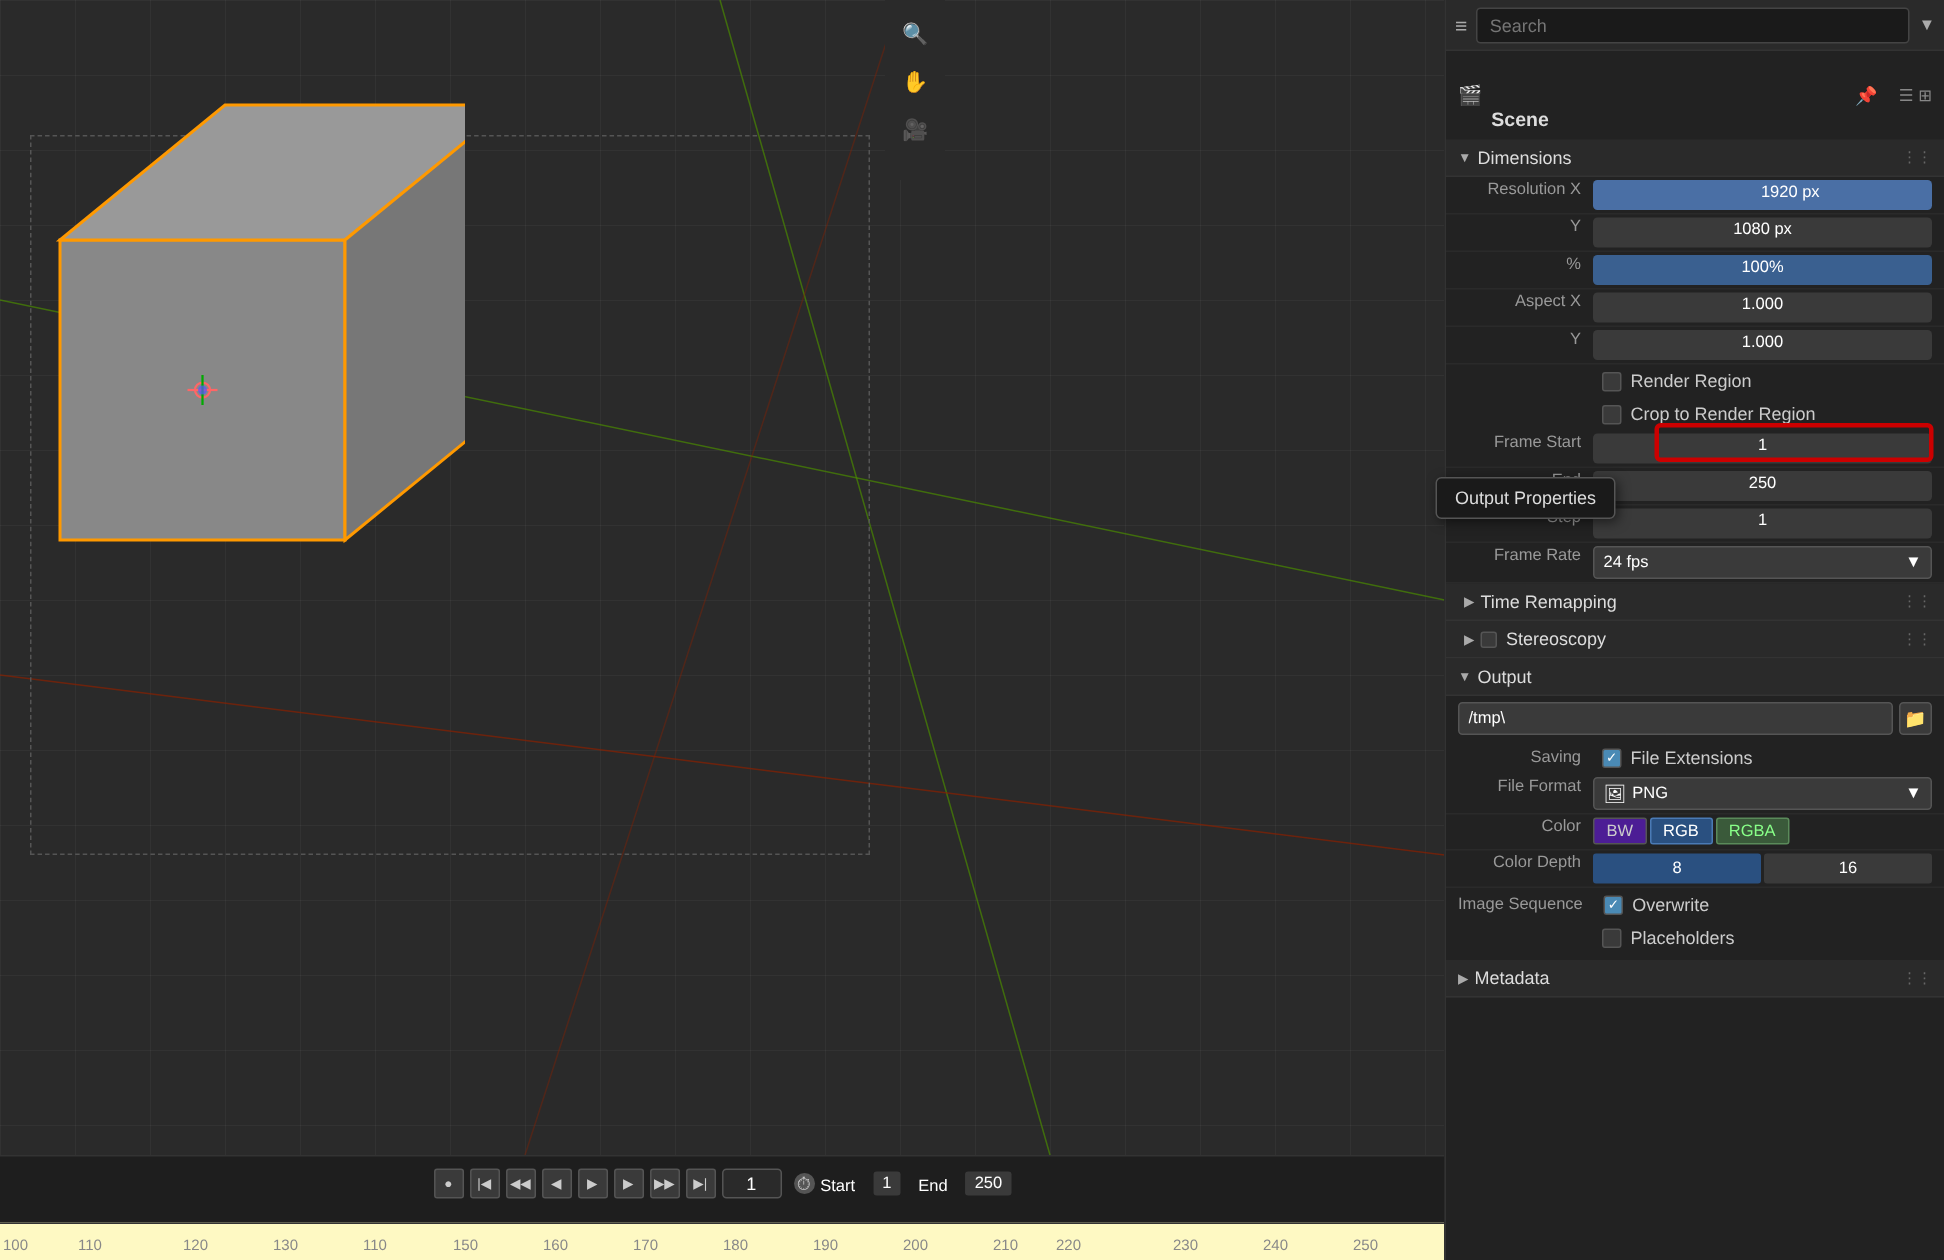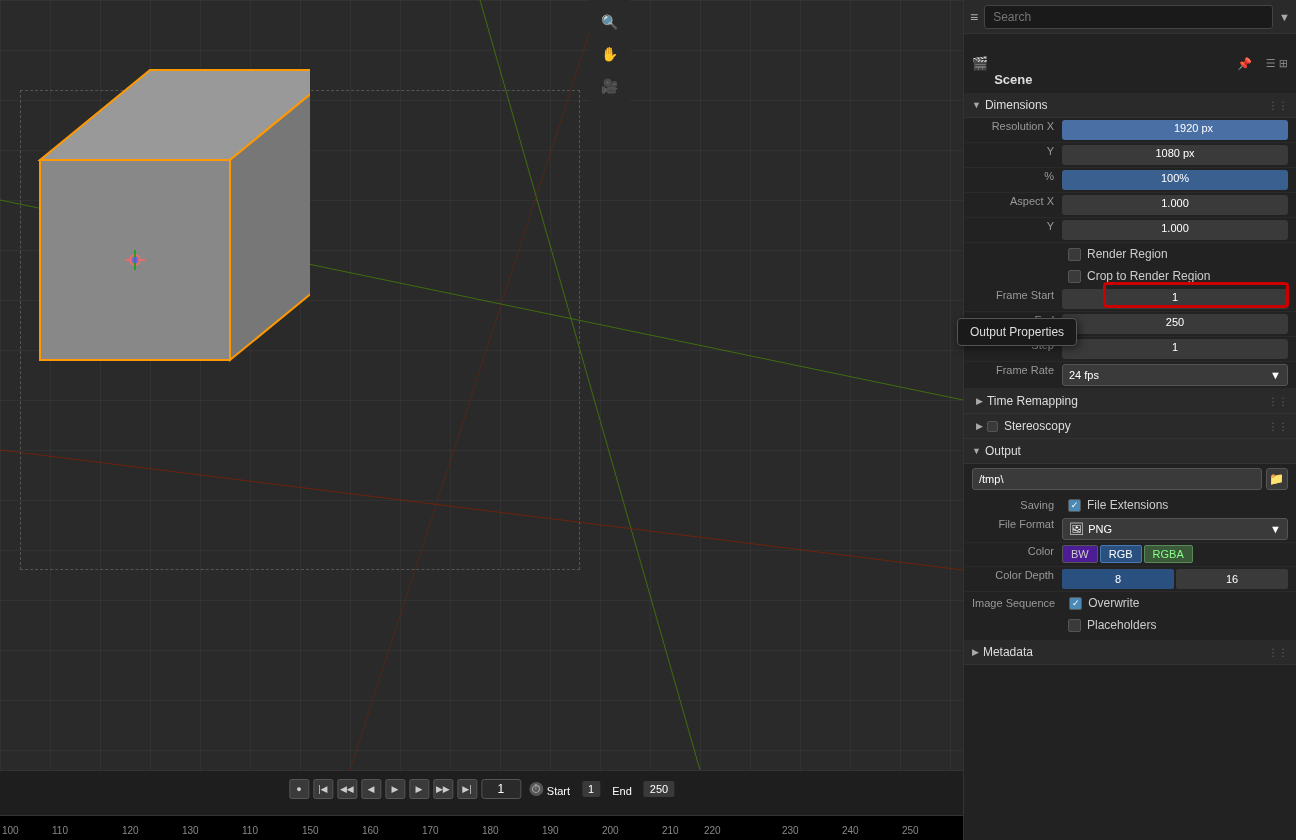--- a/index.html
+++ b/index.html
@@ -88,21 +88,21 @@
       height: 70px;
       background: #1e1e1e;
       border-top: 1px solid #333;
     }
 
     .timeline-ruler {
       position: absolute;
       bottom: 0; left: 0;
       width: 100%;
       height: 25px;
-      background: #000000;
+      background: #fef9c3;
       border-top: 1px solid #333;
       display: flex;
       align-items: center;
       padding-left: 10px;
     }
 
     .ruler-mark {
       position: absolute;
       bottom: 4px;
       font-size: 10px;

